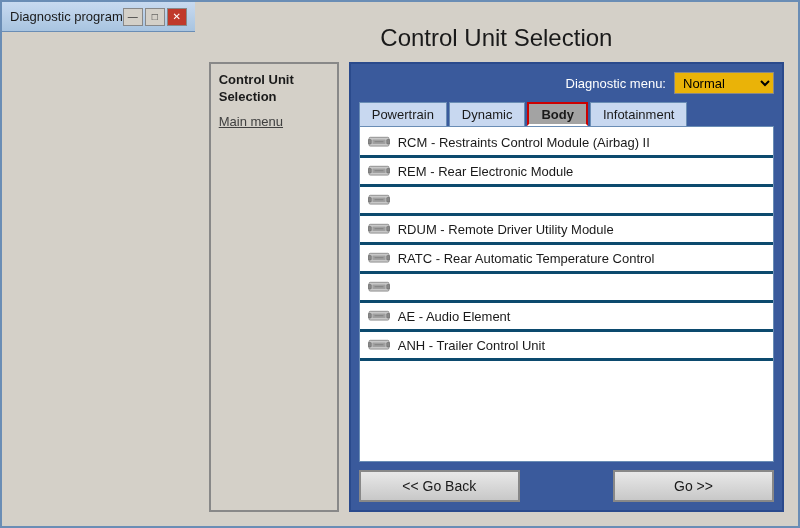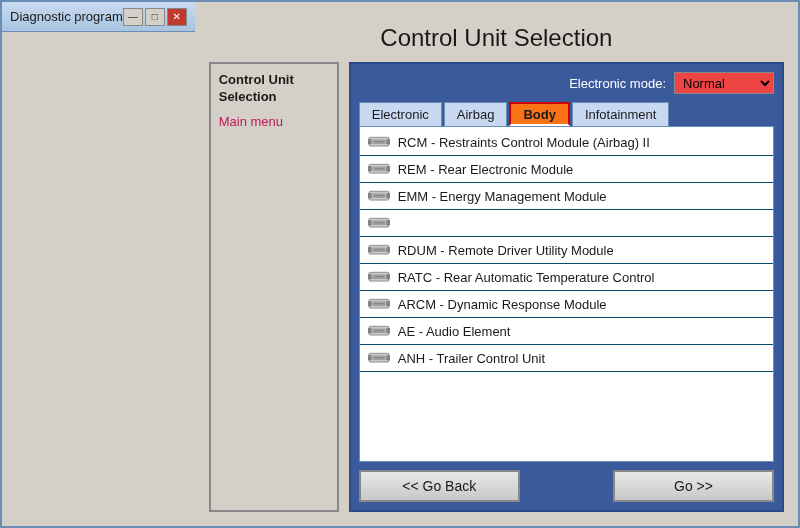--- a/index.html
+++ b/index.html
@@ -96,21 +96,22 @@
 
     .sidebar-title {
       font-weight: bold;
       font-size: 13px;
       color: #1a1a1a;
       margin-bottom: 8px;
       line-height: 1.3;
     }
 
     .sidebar-link {
-      color: #be185d;
+      color: #404040;
+      text-decoration: underline;
       cursor: pointer;
       font-size: 13px;
     }
 
     
     .right-panel {
       flex: 1;
       background: #3a5a9c;
       border: 2px solid #2a4a8c;
       display: flex;
@@ -128,21 +129,21 @@
     }
 
     .diag-mode-label {
       color: white;
       font-size: 13px;
     }
 
     .diag-mode-select {
       width: 100px;
       height: 22px;
-      background: #ef4444;
+      background: #eab308;
       border: 1px solid #888;
       font-size: 13px;
       padding: 0 4px;
       cursor: pointer;
     }
 
     
     .tabs-row {
       display: flex;
       align-items: flex-end;
@@ -157,21 +158,21 @@
       cursor: pointer;
       font-size: 13px;
       color: #1a1a1a;
       margin-right: 2px;
       height: 24px;
       display: flex;
       align-items: center;
     }
 
     .tab.active {
-      background: #f97316;
+      background: #a3a3a3;
       border: 2px solid #cc0000;
       border-bottom: 2px solid white;
       font-weight: bold;
       z-index: 1;
     }
 
     
     .list-container {
       flex: 1;
       background: white;
@@ -188,21 +189,21 @@
       padding: 2px 0;
     }
 
     .list-item {
       display: flex;
       align-items: center;
       padding: 5px 8px;
       font-size: 13px;
       color: #1a1a1a;
       cursor: pointer;
-      border-bottom: 1px solid #0c4a6e;
+      border-bottom: 3px solid #0c4a6e;
     }
 
     .list-item-icon {
       width: 22px;
       height: 16px;
       margin-right: 8px;
       flex-shrink: 0;
       display: flex;
       align-items: center;
       justify-content: center;
@@ -258,34 +259,34 @@
     <div class="body-layout">
 
       <div class="sidebar">
         <div class="sidebar-title">Control Unit Selection</div>
         <a class="sidebar-link">Main menu</a>
       </div>
 
       <div class="right-panel">
 
         <div class="diag-mode-row">
-          <span class="diag-mode-label">Electronic mode:</span>
+          <span class="diag-mode-label">Diagnostic menu:</span>
           <select class="diag-mode-select">
             <option>Normal</option>
             <option>Extended</option>
             <option>Advanced</option>
           </select>
         </div>
 
         <div class="tabs-row">
           <div class="tab">
-            <span>Electronic</span>
+            <span>Powertrain</span>
           </div>
           <div class="tab">
-            <span>Airbag</span>
+            <span>Dynamic</span>
           </div>
           <div class="tab active">
             <span>Body</span>
           </div>
           <div class="tab">
             <span>Infotainment</span>
           </div>
         </div>
 
         <div class="list-container">
@@ -318,32 +319,20 @@
               <div class="list-item">
                 <div class="list-item-icon">
                   <svg viewBox="0 0 20 14" xmlns="http://www.w3.org/2000/svg">
       <rect x="1" y="3" width="18" height="8" rx="1" fill="#c8c8c8" stroke="#888" stroke-width="0.8"></rect>
       <rect x="4" y="5" width="12" height="4" rx="0.5" fill="#a0a0a0"></rect>
       <rect x="0" y="5" width="3" height="4" rx="0.5" fill="#888" stroke="#666" stroke-width="0.5"></rect>
       <rect x="17" y="5" width="3" height="4" rx="0.5" fill="#888" stroke="#666" stroke-width="0.5"></rect>
       <line x1="6" y1="7" x2="14" y2="7" stroke="#666" stroke-width="0.5"></line>
     </svg>
                 </div>
-                <span>EMM - Energy Management Module</span>
-              </div>
-              <div class="list-item">
-                <div class="list-item-icon">
-                  <svg viewBox="0 0 20 14" xmlns="http://www.w3.org/2000/svg">
-      <rect x="1" y="3" width="18" height="8" rx="1" fill="#c8c8c8" stroke="#888" stroke-width="0.8"></rect>
-      <rect x="4" y="5" width="12" height="4" rx="0.5" fill="#a0a0a0"></rect>
-      <rect x="0" y="5" width="3" height="4" rx="0.5" fill="#888" stroke="#666" stroke-width="0.5"></rect>
-      <rect x="17" y="5" width="3" height="4" rx="0.5" fill="#888" stroke="#666" stroke-width="0.5"></rect>
-      <line x1="6" y1="7" x2="14" y2="7" stroke="#666" stroke-width="0.5"></line>
-    </svg>
-                </div>
               </div>
               <div class="list-item">
                 <div class="list-item-icon">
                   <svg viewBox="0 0 20 14" xmlns="http://www.w3.org/2000/svg">
       <rect x="1" y="3" width="18" height="8" rx="1" fill="#c8c8c8" stroke="#888" stroke-width="0.8"></rect>
       <rect x="4" y="5" width="12" height="4" rx="0.5" fill="#a0a0a0"></rect>
       <rect x="0" y="5" width="3" height="4" rx="0.5" fill="#888" stroke="#666" stroke-width="0.5"></rect>
       <rect x="17" y="5" width="3" height="4" rx="0.5" fill="#888" stroke="#666" stroke-width="0.5"></rect>
       <line x1="6" y1="7" x2="14" y2="7" stroke="#666" stroke-width="0.5"></line>
     </svg>
@@ -365,21 +354,20 @@
               <div class="list-item">
                 <div class="list-item-icon">
                   <svg viewBox="0 0 20 14" xmlns="http://www.w3.org/2000/svg">
       <rect x="1" y="3" width="18" height="8" rx="1" fill="#c8c8c8" stroke="#888" stroke-width="0.8"></rect>
       <rect x="4" y="5" width="12" height="4" rx="0.5" fill="#a0a0a0"></rect>
       <rect x="0" y="5" width="3" height="4" rx="0.5" fill="#888" stroke="#666" stroke-width="0.5"></rect>
       <rect x="17" y="5" width="3" height="4" rx="0.5" fill="#888" stroke="#666" stroke-width="0.5"></rect>
       <line x1="6" y1="7" x2="14" y2="7" stroke="#666" stroke-width="0.5"></line>
     </svg>
                 </div>
-                <span>ARCM - Dynamic Response Module</span>
               </div>
               <div class="list-item">
                 <div class="list-item-icon">
                   <svg viewBox="0 0 20 14" xmlns="http://www.w3.org/2000/svg">
       <rect x="1" y="3" width="18" height="8" rx="1" fill="#c8c8c8" stroke="#888" stroke-width="0.8"></rect>
       <rect x="4" y="5" width="12" height="4" rx="0.5" fill="#a0a0a0"></rect>
       <rect x="0" y="5" width="3" height="4" rx="0.5" fill="#888" stroke="#666" stroke-width="0.5"></rect>
       <rect x="17" y="5" width="3" height="4" rx="0.5" fill="#888" stroke="#666" stroke-width="0.5"></rect>
       <line x1="6" y1="7" x2="14" y2="7" stroke="#666" stroke-width="0.5"></line>
     </svg>

